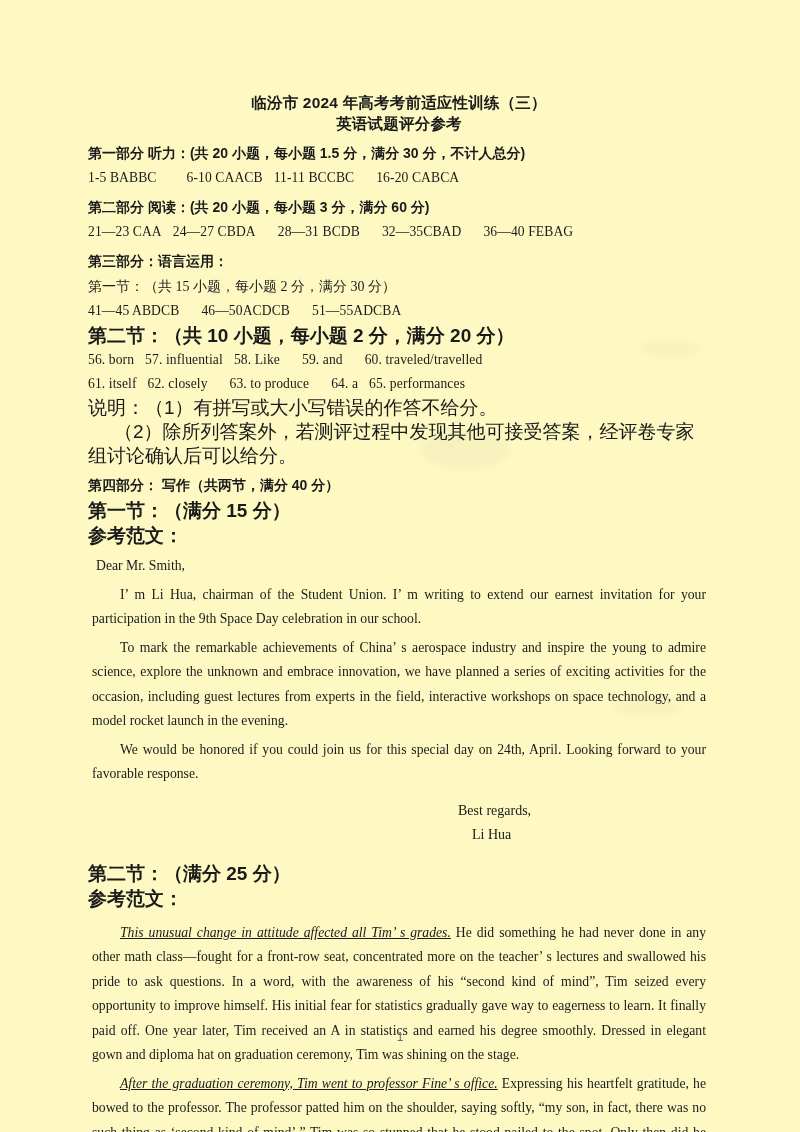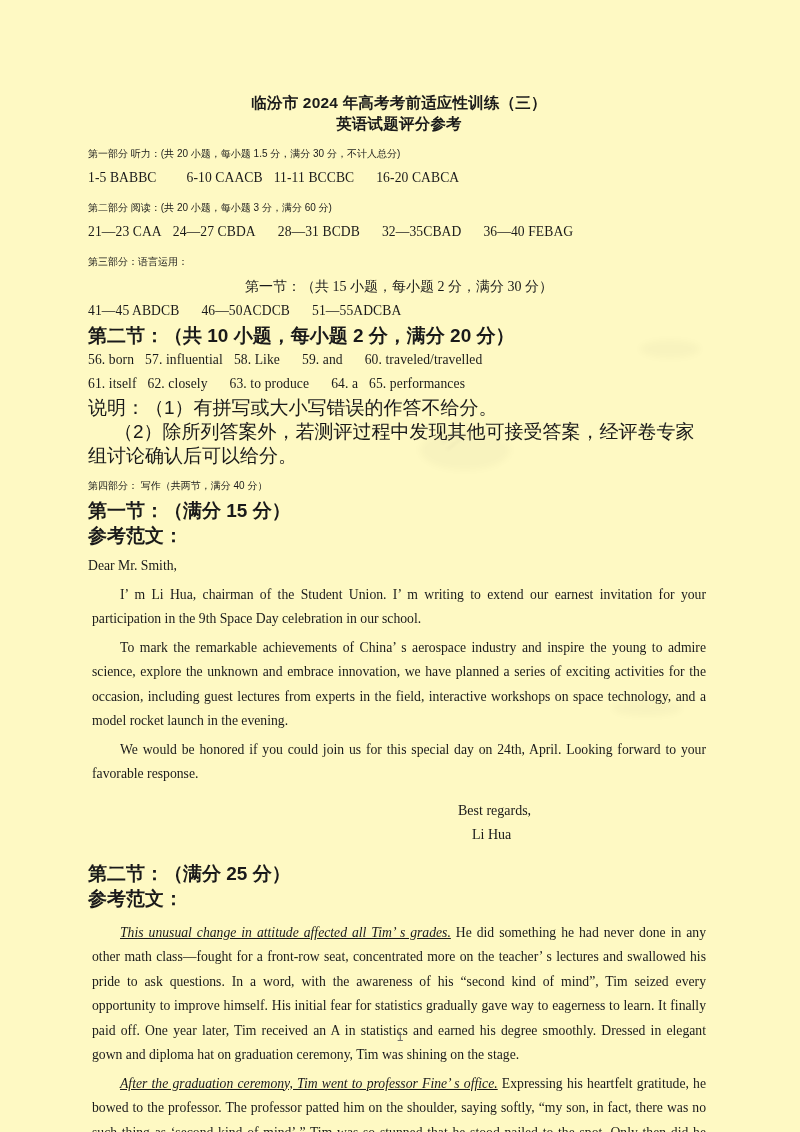--- a/index.html
+++ b/index.html
@@ -65,36 +65,35 @@
   .doc-subtitle {
     font-family: "Liberation Sans", "DejaVu Sans", sans-serif;
     font-weight: bold;
     font-size: 15.5px;
     line-height: 22px;
     letter-spacing: 0.2px;
   }
 
   .sec-head {
     font-family: "Liberation Sans", "DejaVu Sans", sans-serif;
-    font-weight: normal;
-    font-size: 10px;
+    font-weight: bold;
+    font-size: 14px;
     line-height: 25px;
     margin-top: 5px;
   }
   .sub-head {
     font-family: "Liberation Sans", "DejaVu Sans", sans-serif;
     font-weight: bold;
     font-size: 19px;
     line-height: 25px;
   }
   .sub-head-light {
     font-family: "Liberation Serif", "DejaVu Serif", serif;
     font-size: 14px;
     line-height: 25px;
-    text-align: center;
   }
   .ans-line {
     font-size: 13.6px;
     line-height: 24px;
     letter-spacing: 0.1px;
   }
   .ans-line .gap { display: inline-block; width: 22px; }
   .ans-line .gap-sm { display: inline-block; width: 11px; }
   .ans-line .gap-lg { display: inline-block; width: 30px; }
 
@@ -103,20 +102,21 @@
     font-weight: normal;
     font-size: 19px;
     line-height: 24px;
   }
   .note-line.indent { text-indent: 26px; }
 
   .letter-line {
     font-size: 13.7px;
     line-height: 24.5px;
     text-align: justify;
+    margin-left: 8px;
   }
   .para {
     font-size: 13.7px;
     line-height: 24.5px;
     text-align: justify;
     text-indent: 28px;
     margin: 4px;
   }
   .para em {
     font-style: italic;

